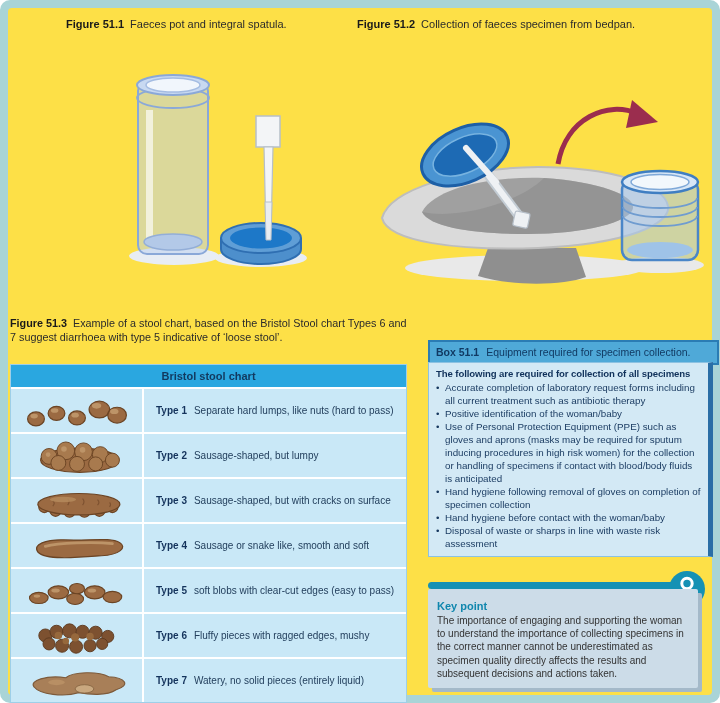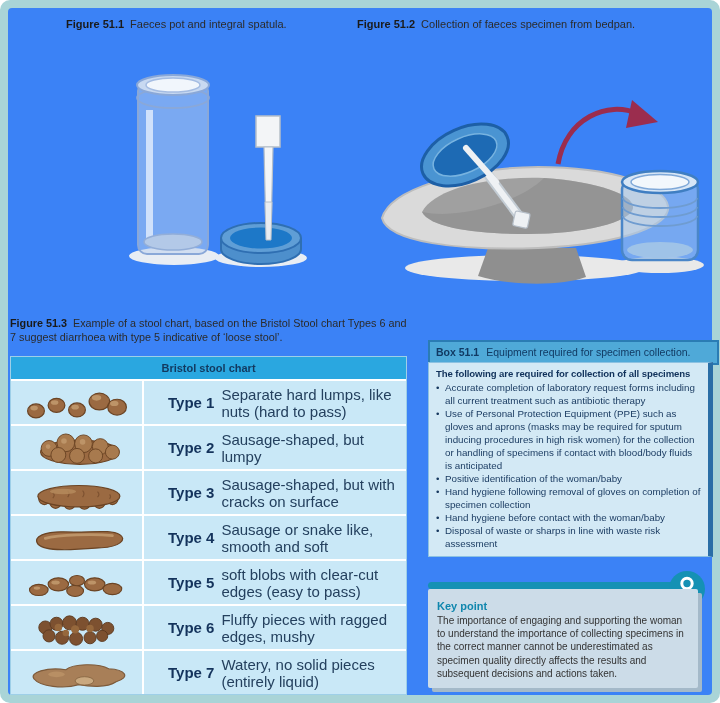--- a/index.html
+++ b/index.html
@@ -9,36 +9,36 @@
   #frame {
     position: relative;
     width: 720px; height: 703px;
     background: #a9d4d7;
     border-radius: 10px;
     overflow: hidden;
   }
   #page {
     position: absolute;
     left: 8px; top: 8px; right: 8px; bottom: 8px;
-    background: #3b82f6;
+    background: #fde047;
     border-radius: 4px;
   }
   .abs { position: absolute; }
 
   
   .caption {
     font-size: 11px;
     color: #2b2b2b;
     line-height: 14px;
   }
   .caption b { color: #1a1a1a; margin-right: 6px; }
 
   
   .stool-table {
-    left: 2px; top: 348px;
+    left: 2px; top: 356px;
     width: 397px;
     border: 1px solid #9ecfe8;
     background: #ffffff;
   }
   .stool-header {
     height: 22px;
     background: #2aa7e0;
     color: #12395f;
     font-weight: bold;
     font-size: 11px;
@@ -54,24 +54,23 @@
   .stool-cell-img {
     width: 131px;
     background: #c9e8f7;
     display: flex; align-items: center; justify-content: center;
   }
   .stool-cell-txt {
     flex: 1;
     margin-left: 2px;
     background: #c9e8f7;
     display: flex; align-items: center;
-    padding-left: 24px;
-    font-size: 15px;
+    padding-left: 12px;
+    font-size: 10px;
     color: #24405e;
-    justify-content: space-between;
   }
   .stool-cell-txt b { color: #14335c; margin-right: 7px; white-space: nowrap; }
 
   
   .box-header {
     left: 420px; top: 332px; width: 291px; height: 25px;
     background: #4fa9d8;
     border: 2px solid #2a7cb4;
     color: #113a63;
     font-size: 10.5px;
@@ -388,22 +387,22 @@
   </div>
 
   <div class="abs box-header">
     <b>Box 51.1</b><span>Equipment required for specimen collection.</span>
   </div>
 
   <div class="abs box-body">
     <h3>The following are required for collection of all specimens</h3>
     <ul id="equipment-list">
           <li>Accurate completion of laboratory request forms including all current treatment such as antibiotic therapy</li>
+          <li>Positive identification of the woman/baby</li>
           <li>Use of Personal Protection Equipment (PPE) such as gloves and aprons (masks may be required for sputum inducing procedures in high risk women) for the collection or handling of specimens if contact with blood/body fluids is anticipated</li>
-          <li>Positive identification of the woman/baby</li>
           <li>Hand hygiene following removal of gloves on completion of specimen collection</li>
           <li>Hand hygiene before contact with the woman/baby</li>
           <li>Disposal of waste or sharps in line with waste risk assessment</li>
         </ul>
   </div>
 
   <div class="abs keypoint">
     <div class="kp-bar"></div>
     <svg class="kp-icon" viewBox="0 0 38 38">
       <circle cx="19" cy="19" r="18" fill="#1591b4"></circle>

